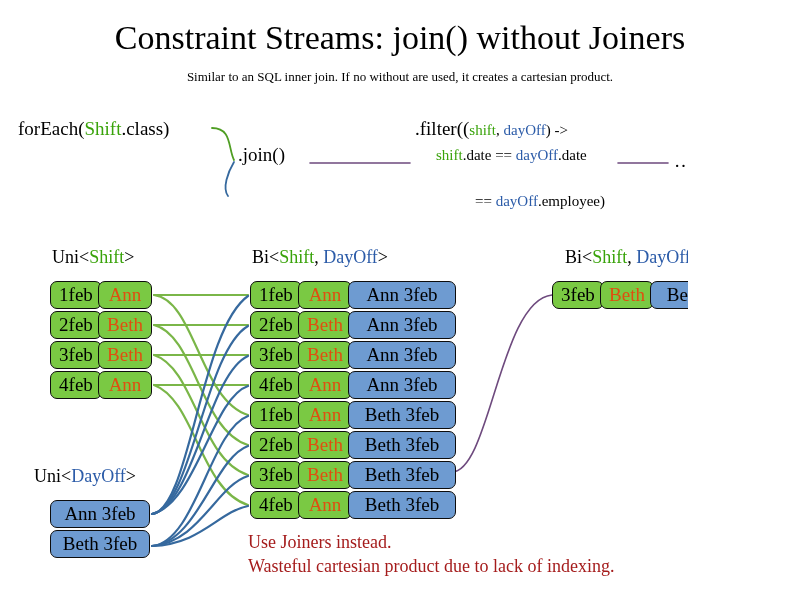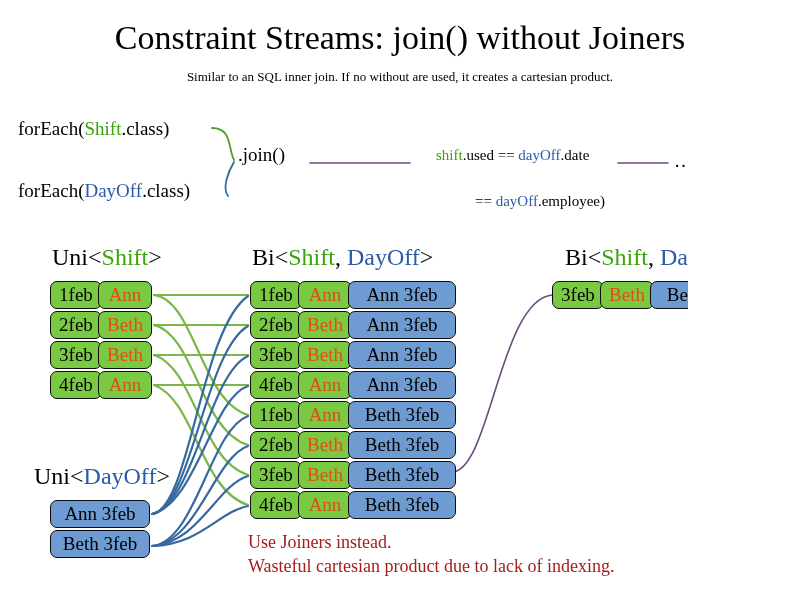--- a/index.html
+++ b/index.html
@@ -41,21 +41,21 @@
   #foreach-shift  { left: 18px;  top: 118px; }
   #foreach-dayoff { left: 18px;  top: 180px; }
   #join-label     { left: 238px; top: 144px; }
   #filter-l1 { left: 415px; top: 118px; }
   #filter-l2 { left: 436px; top: 144px; }
   #filter-l3 { left: 436px; top: 164px; }
   #filter-l4 { left: 475px; top: 190px; }
   #ellipsis  { left: 674px; top: 150px; font-size: 19px; }
 
   
-  .stream-title { font-size: 24px; line-height: 22px; white-space: nowrap; }
+  .stream-title { font-size: 18px; line-height: 22px; white-space: nowrap; }
   #hdr-uni-shift   { left: 52px;  top: 246px; }
   #hdr-bi-mid      { left: 252px; top: 246px; }
   #hdr-bi-right    { left: 565px; top: 246px; }
   #hdr-uni-dayoff  { left: 34px;  top: 465px; }
 
   
   .tuple { display: flex; height: 28px; }
   .cell {
     box-sizing: border-box;
     height: 28px;
@@ -145,26 +145,26 @@
 
       <path d="M452,472 C490,472 500,300 552,295" stroke="#6e4a7e" stroke-width="1.6"></path>
     </g>
   </svg>
 
   <div id="title" class="abs">Constraint Streams: join() without Joiners</div>
   <div id="subtitle" class="abs">Similar to an SQL inner join. If no without are used, it creates a cartesian product.</div>
 
   <div id="foreach-shift" class="abs code"><span>forEach(</span><span class="g">Shift</span><span>.class)</span></div>
 
-  <div id="foreach-dayoff" class="abs code"><span>forEach(</span><span class="b">DayOff</span><span>.class)</span></div>
 
   <div id="join-label" class="abs code">.join()</div>
 
-
-  <div id="filter-l2" class="abs code code-sm"><span class="g">shift</span><span>.used == </span><span class="b">dayOff</span><span>.date</span></div>
+  <div id="filter-l1" class="abs code"><span>.filter((</span><span class="g code-sm">shift</span><span class="code-sm">, </span><span class="b code-sm">dayOff</span><span class="code-sm">) -&gt;</span></div>
+
+  <div id="filter-l2" class="abs code code-sm"><span class="g">shift</span><span>.date == </span><span class="b">dayOff</span><span>.date</span></div>
 
 
   <div id="filter-l4" class="abs code code-sm"><span>== </span><span class="b">dayOff</span><span>.employee)</span></div>
 
   <div id="ellipsis" class="abs code">…</div>
 
   <div id="hdr-uni-shift" class="abs stream-title"><span>Uni&lt;</span><span class="g">Shift</span><span>&gt;</span></div>
 
   <div id="hdr-bi-mid" class="abs stream-title"><span>Bi&lt;</span><span class="g">Shift</span><span>, </span><span class="b">DayOff</span><span>&gt;</span></div>
 

